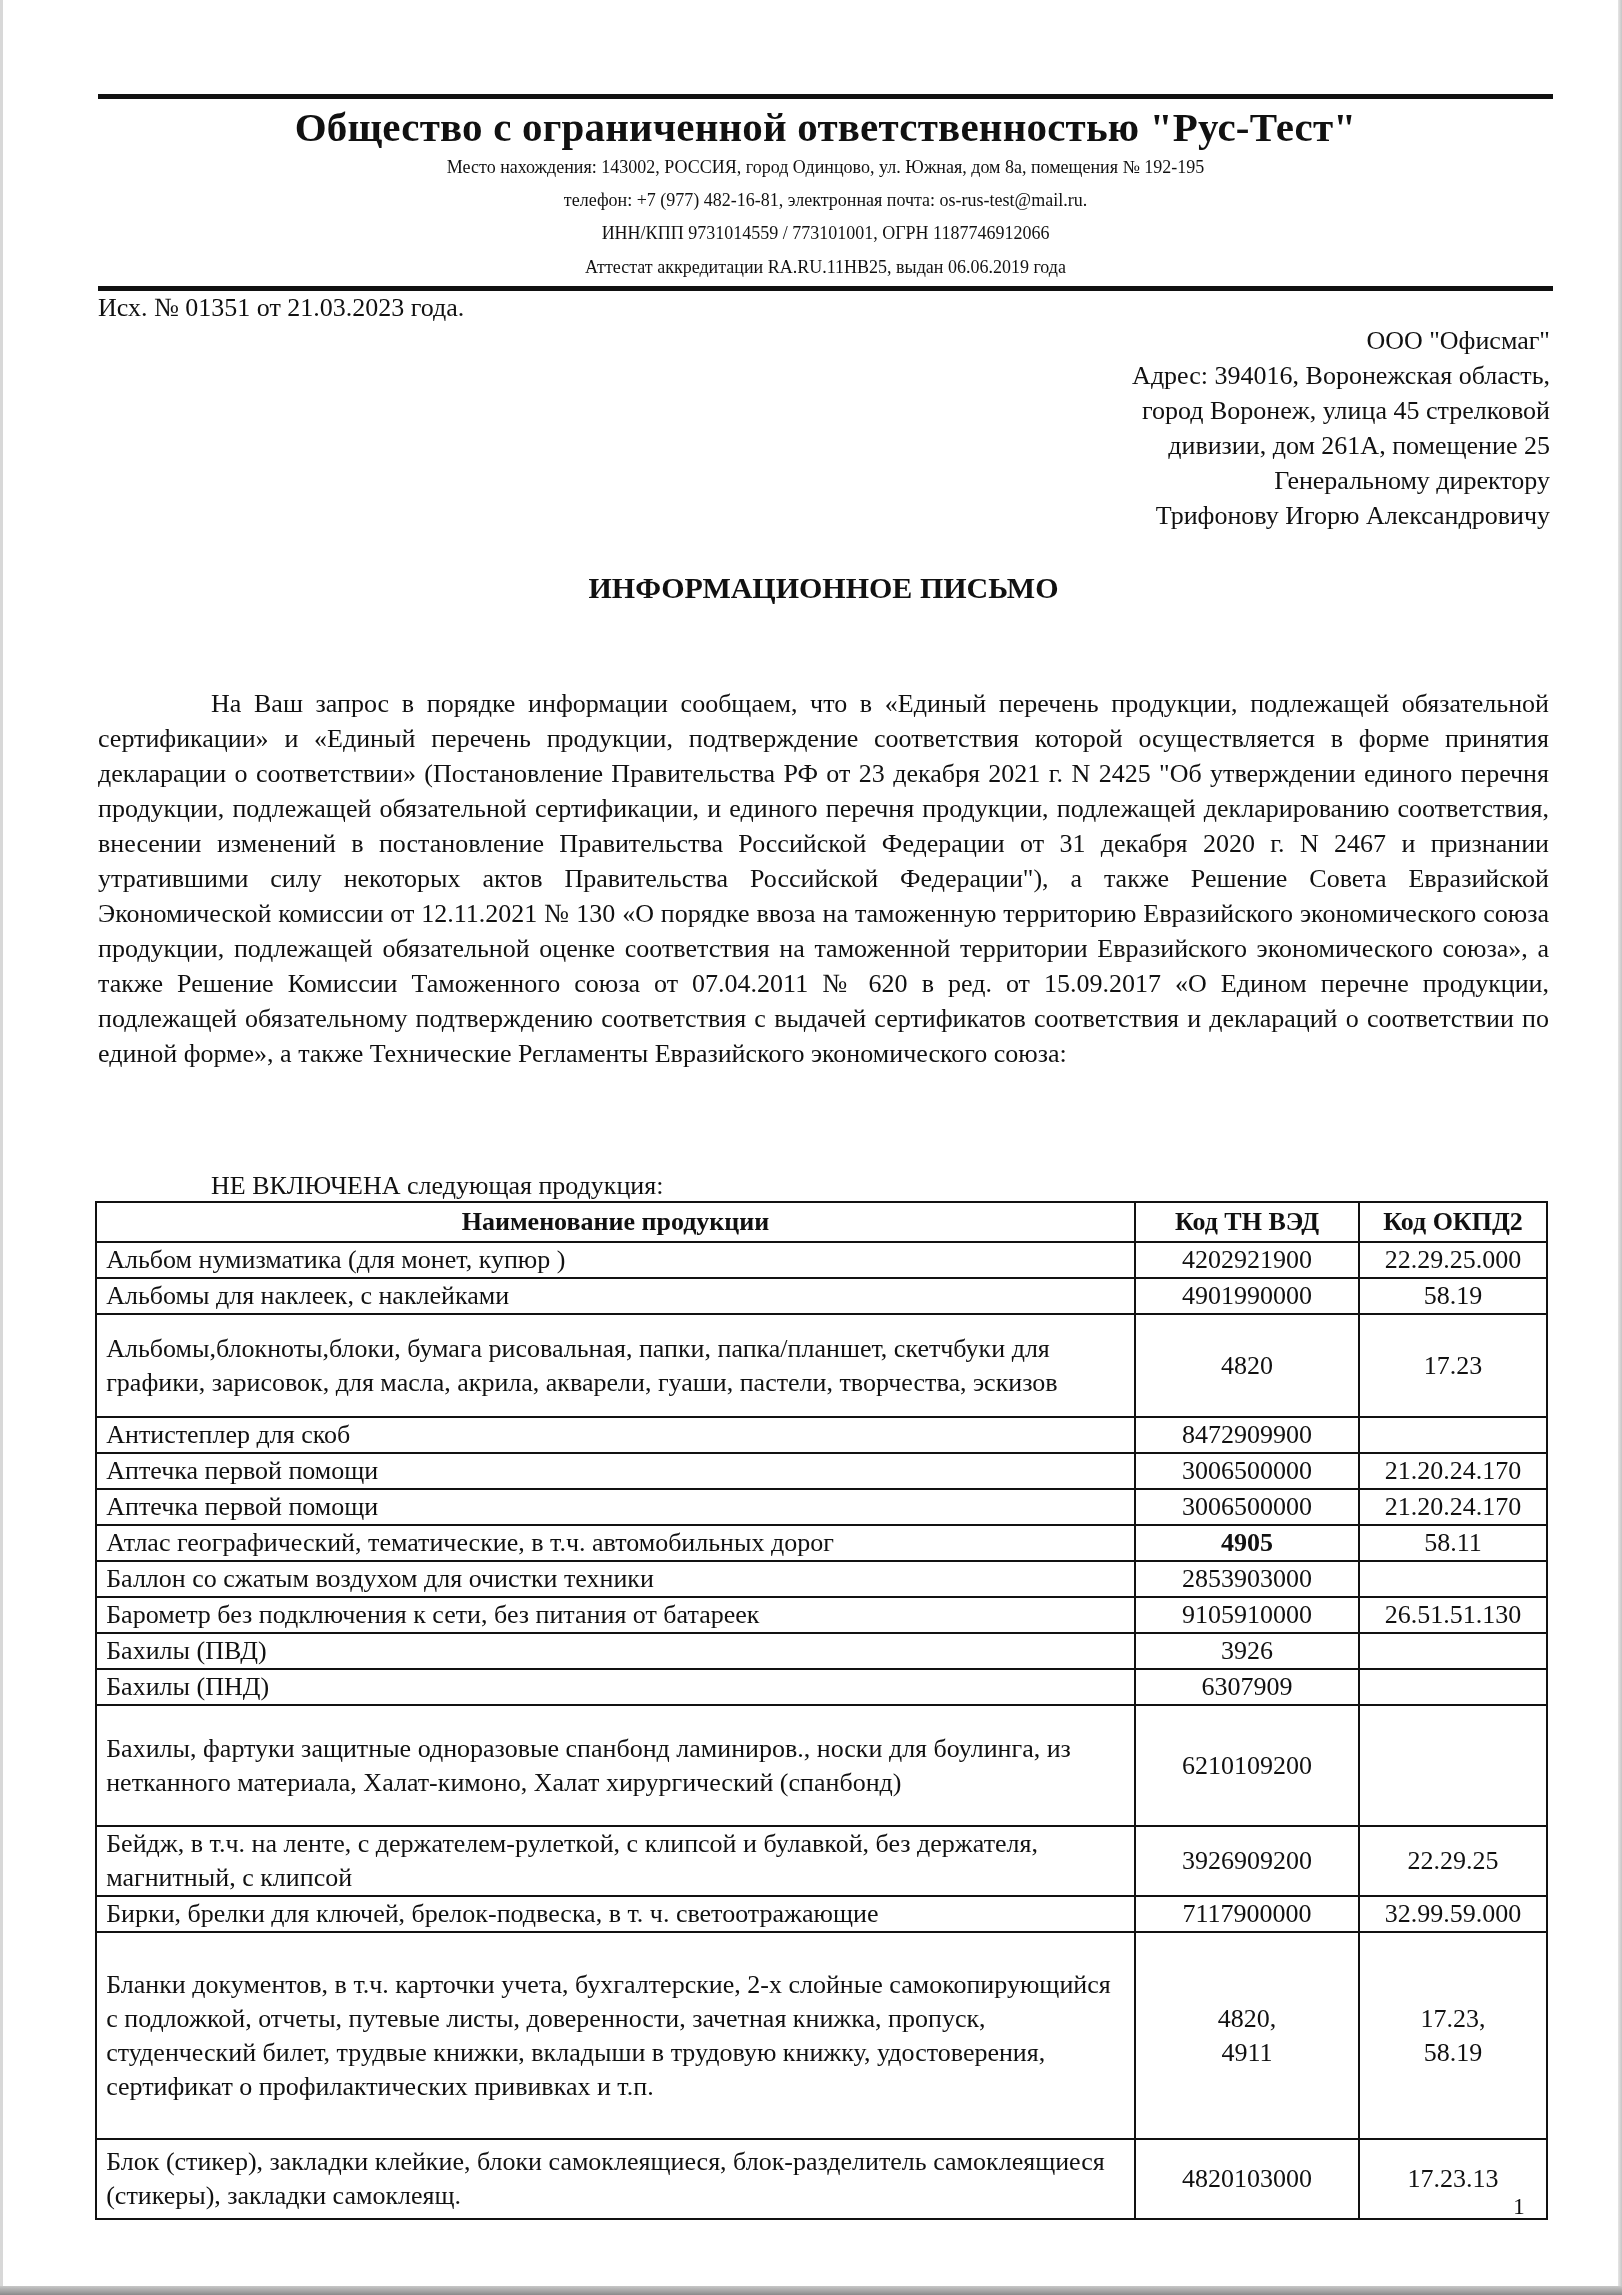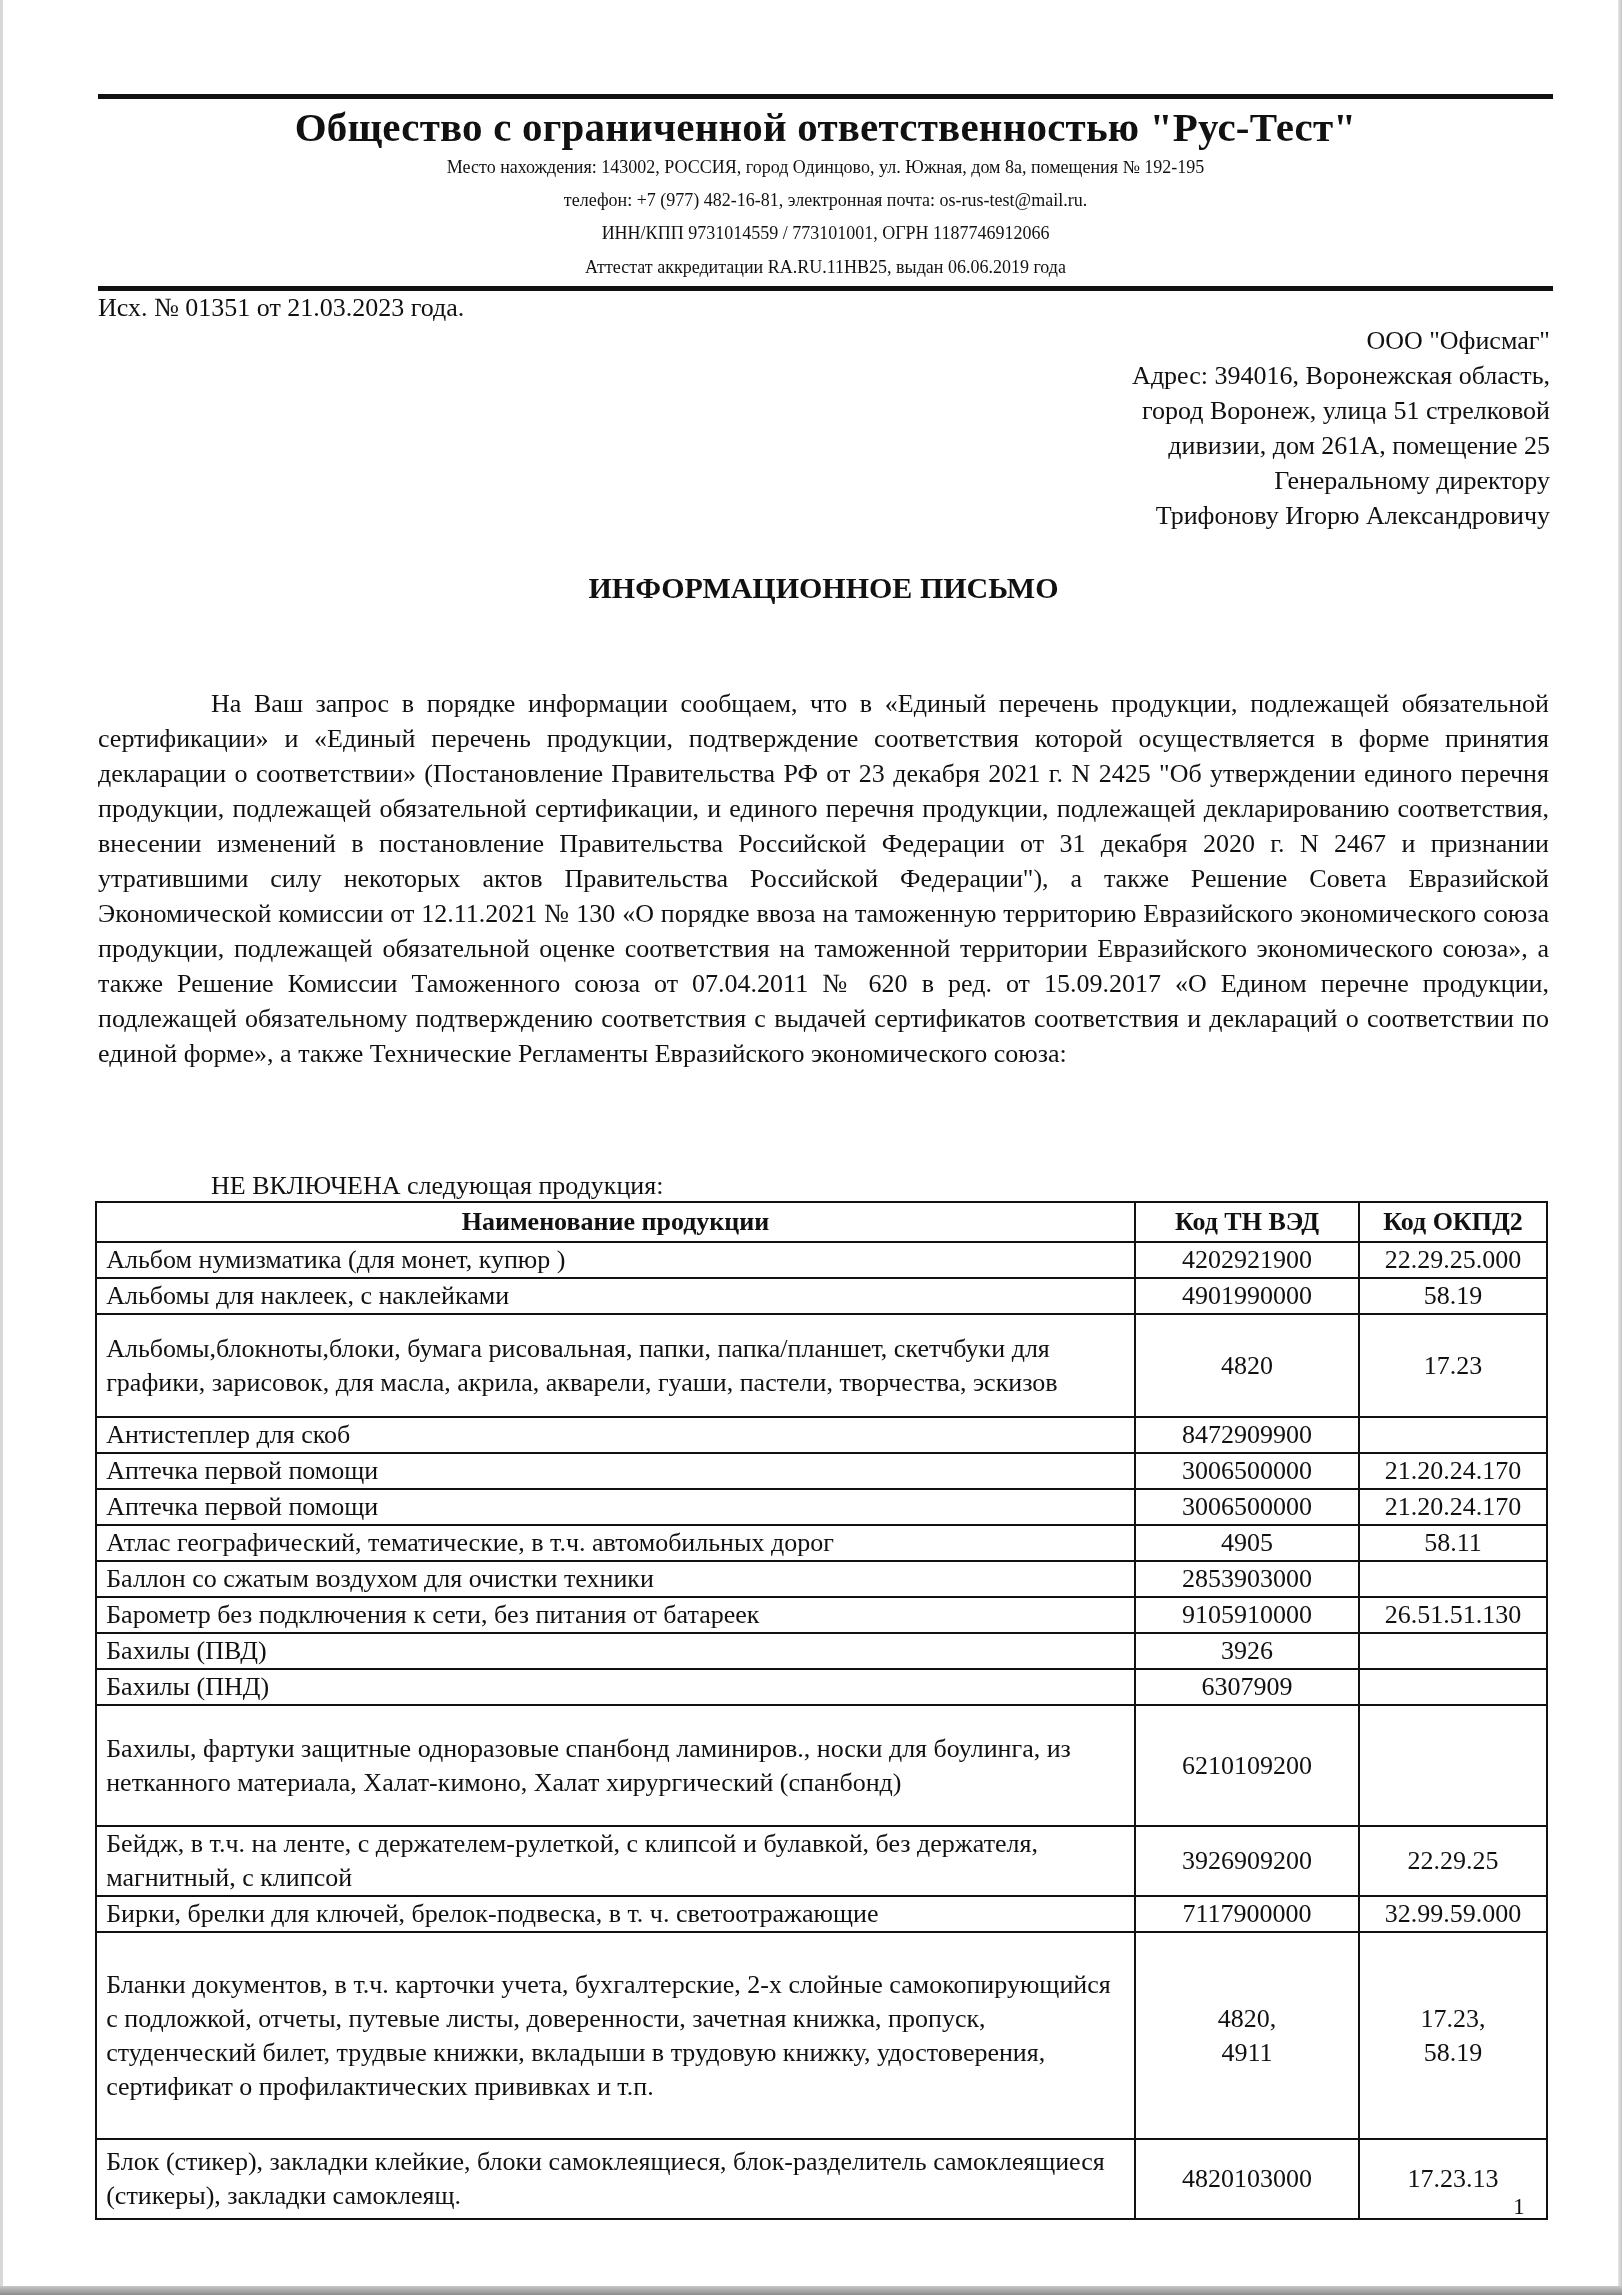--- a/index.html
+++ b/index.html
@@ -141,21 +141,21 @@
 <div class="header-line" style="top:217px;">ИНН/КПП 9731014559 / 773101001, ОГРН 1187746912066</div>
 <div class="header-line" style="top:251px;">Аттестат аккредитации RA.RU.11НВ25, выдан 06.06.2019 года</div>
 
 <div class="rule" style="top:286px;"></div>
 
 <div class="outgoing">Исх. № 01351 от 21.03.2023 года.</div>
 
 <div class="recipient">
   <div>ООО "Офисмаг"</div>
   <div>Адрес: 394016, Воронежская область,</div>
-  <div>город Воронеж, улица 51 стрелковой</div>
+  <div>город Воронеж, улица 45 стрелковой</div>
   <div>дивизии, дом 261А, помещение 25</div>
   <div>Генеральному директору</div>
   <div>Трифонову Игорю Александровичу</div>
 </div>
 
 <div class="doc-title">ИНФОРМАЦИОННОЕ ПИСЬМО</div>
 
 <div class="body-text">На Ваш запрос в порядке информации сообщаем, что в «Единый перечень продукции, подлежащей обязательной сертификации» и «Единый перечень продукции, подтверждение соответствия которой осуществляется в форме принятия декларации о соответствии» (Постановление Правительства РФ от 23 декабря 2021 г. N 2425 "Об утверждении единого перечня продукции, подлежащей обязательной сертификации, и единого перечня продукции, подлежащей декларированию соответствия, внесении изменений в постановление Правительства Российской Федерации от 31 декабря 2020 г. N 2467 и признании утратившими силу некоторых актов Правительства Российской Федерации"), а также Решение Совета Евразийской Экономической комиссии от 12.11.2021 № 130 «О порядке ввоза на таможенную территорию Евразийского экономического союза продукции, подлежащей обязательной оценке соответствия на таможенной территории Евразийского экономического союза», а также Решение Комиссии Таможенного союза от 07.04.2011 № 620 в ред. от 15.09.2017 «О Едином перечне продукции, подлежащей обязательному подтверждению соответствия с выдачей сертификатов соответствия и деклараций о соответствии по единой форме», а также Технические Регламенты Евразийского экономического союза:</div>
 
 <div class="not-included">НЕ ВКЛЮЧЕНА следующая продукция:</div>
@@ -199,21 +199,21 @@
         <td class="code" style="white-space: pre-line;">3006500000</td>
         <td class="code" style="white-space: pre-line;">21.20.24.170</td>
       </tr>
       <tr style="height: 35px;">
         <td class="name">Аптечка первой помощи</td>
         <td class="code" style="white-space: pre-line;">3006500000</td>
         <td class="code" style="white-space: pre-line;">21.20.24.170</td>
       </tr>
       <tr style="height: 35px;">
         <td class="name">Атлас географический, тематические, в т.ч. автомобильных дорог</td>
-        <td class="code" style="white-space: pre-line;">4905</td>
+        <td class="code" style="white-space: pre-line; font-weight: bold;">4905</td>
         <td class="code" style="white-space: pre-line;">58.11</td>
       </tr>
       <tr style="height: 35px;">
         <td class="name">Баллон со сжатым воздухом для очистки техники</td>
         <td class="code" style="white-space: pre-line;">2853903000</td>
         <td class="code" style="white-space: pre-line;"></td>
       </tr>
       <tr style="height: 35px;">
         <td class="name">Барометр без подключения к сети, без питания от батареек</td>
         <td class="code" style="white-space: pre-line;">9105910000</td>

